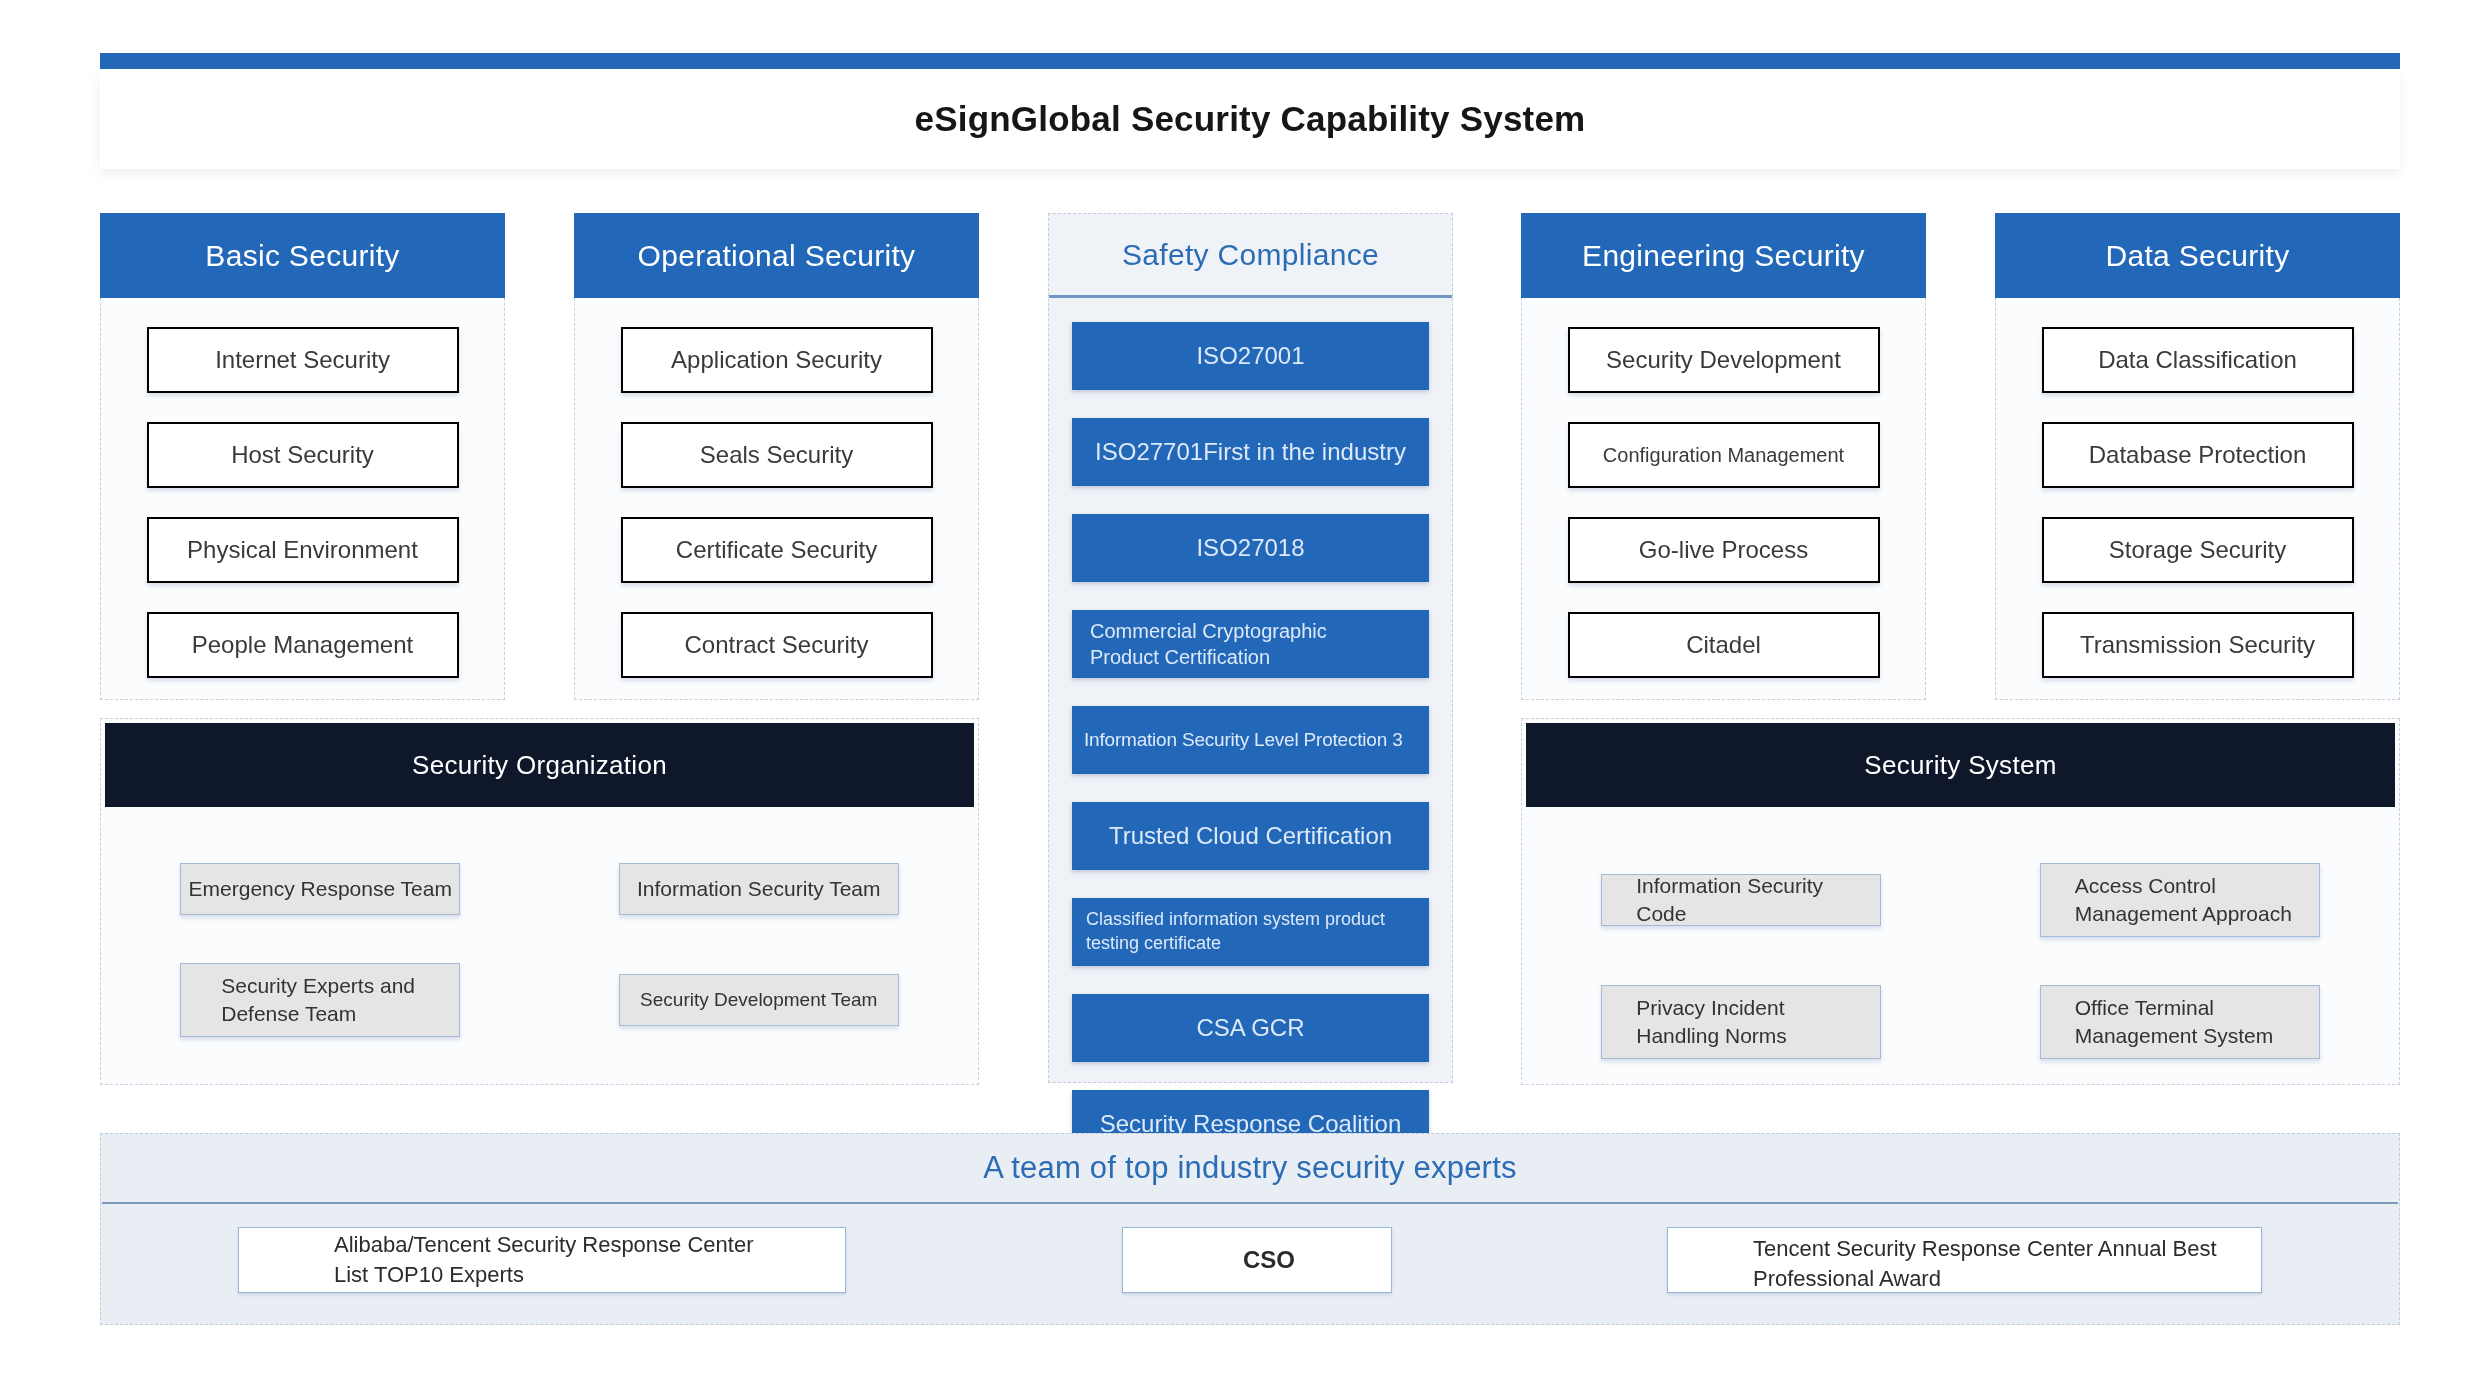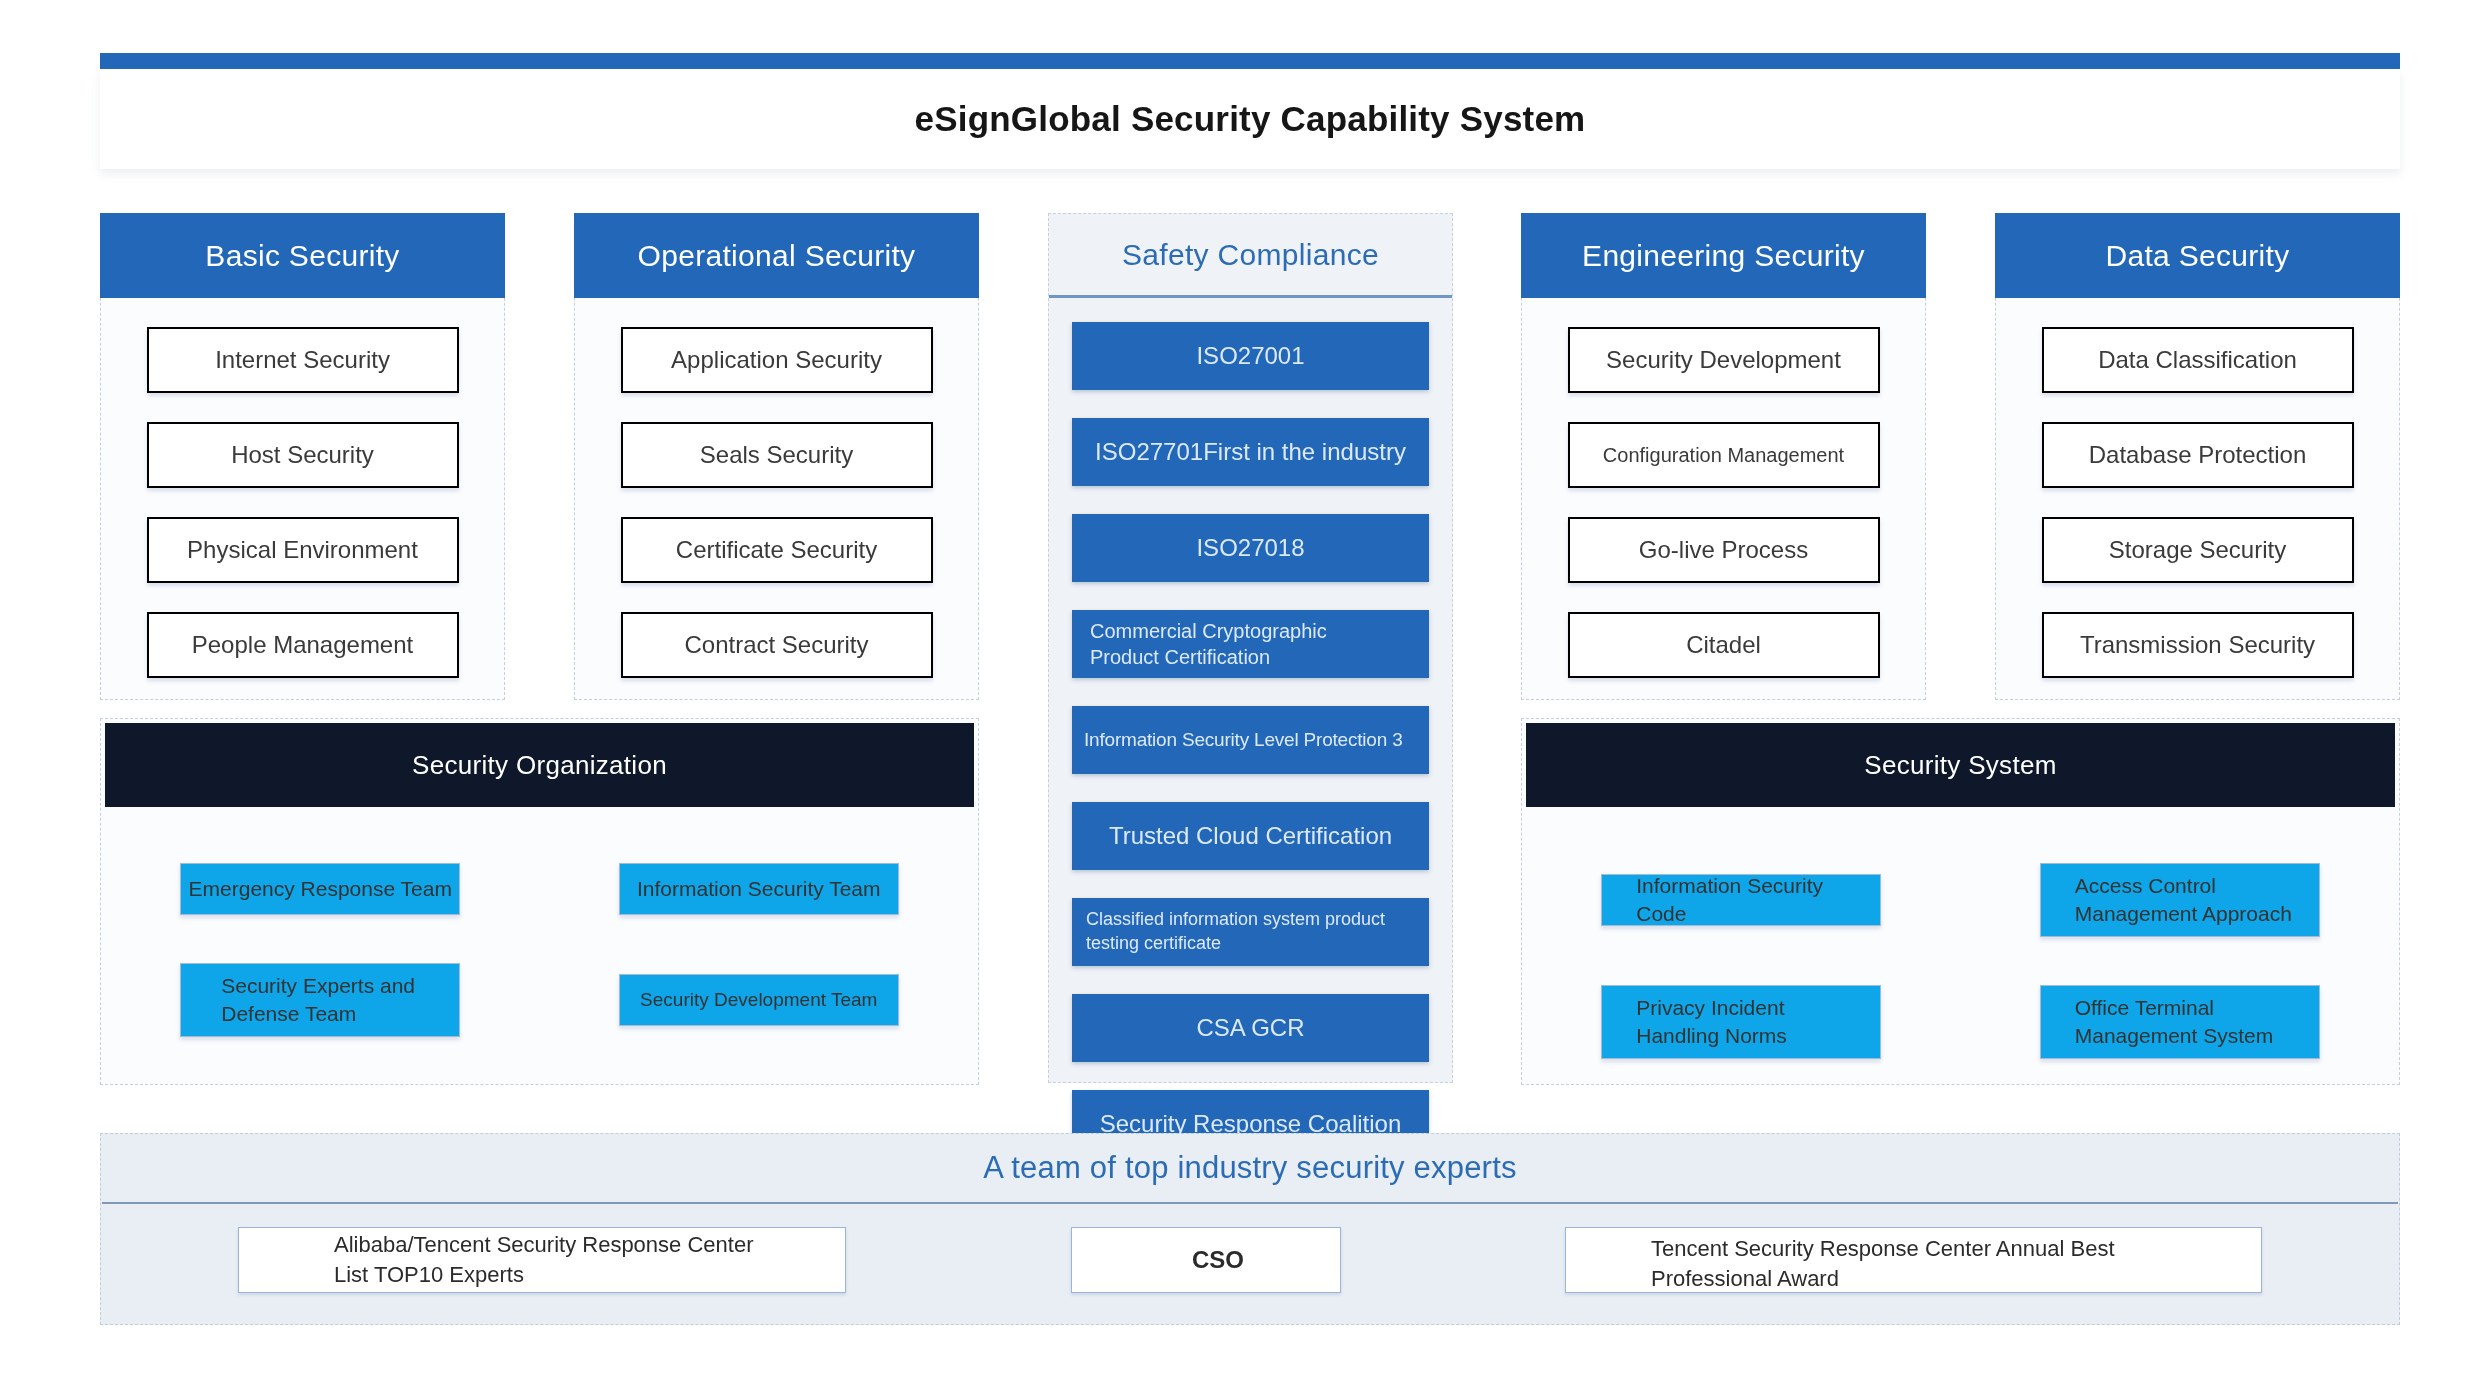--- a/index.html
+++ b/index.html
@@ -72,21 +72,21 @@
   .wide-header {
     height:84px; margin:4px 4px 0 4px; background:#0f172a; color:#ffffff;
     display:flex; align-items:center; justify-content:center;
     font-size:26px; font-weight:400; letter-spacing:0.3px;
   }
   .wide-grid {
     display:grid; grid-template-columns:1fr 1fr; justify-items:center; align-items:center;
     padding-top:56px; row-gap:48px;
   }
   .obox {
-    width:280px; background:#0ea5e9; border:1px solid #a3bbd9;
+    width:280px; background:#e5e5e5; border:1px solid #a3bbd9;
     box-shadow:0 3px 4px rgba(135,160,195,0.30);
     display:flex; align-items:center; justify-content:center;
     font-size:21px; color:#333333; text-align:center;
   }
   .obox.h1 { height:52px; }
   .obox.h2 { height:74px; }
   .obox.left { justify-content:flex-start; text-align:left; padding:0 10px 0 40px; white-space:pre-line; line-height:1.32; }
   .obox.pad34 { padding-left:34px; }
   .obox.sm19 { font-size:19px; }
 
@@ -103,21 +103,21 @@
     display:flex; justify-content:space-between; align-items:flex-start;
     padding:23px 137px 0 137px;
   }
   .fbox {
     background:#ffffff; border:1px solid #9db5d5; box-shadow:0 2px 3px rgba(135,160,195,0.30);
     height:66px; display:flex; align-items:center;
     font-size:22px; color:#2b2b2b; line-height:1.35; white-space:pre-line;padding-left:25px;
   }
   .fbox.b1 { width:608px; padding:0 60px 0 95px; }
   .fbox.b2 { width:270px; justify-content:center; font-size:24px; font-weight:600; }
-  .fbox.b3 { width:697px; padding:8px 30px 0 85px; }
+  .fbox.b3 { width:595px; padding:8px 30px 0 85px; }
 </style>
 </head>
 <body>
 
 <div class="top-accent-bar"></div>
 
 <div class="title-band">
   <div class="page-title">eSignGlobal Security Capability System</div>
 </div>
 

